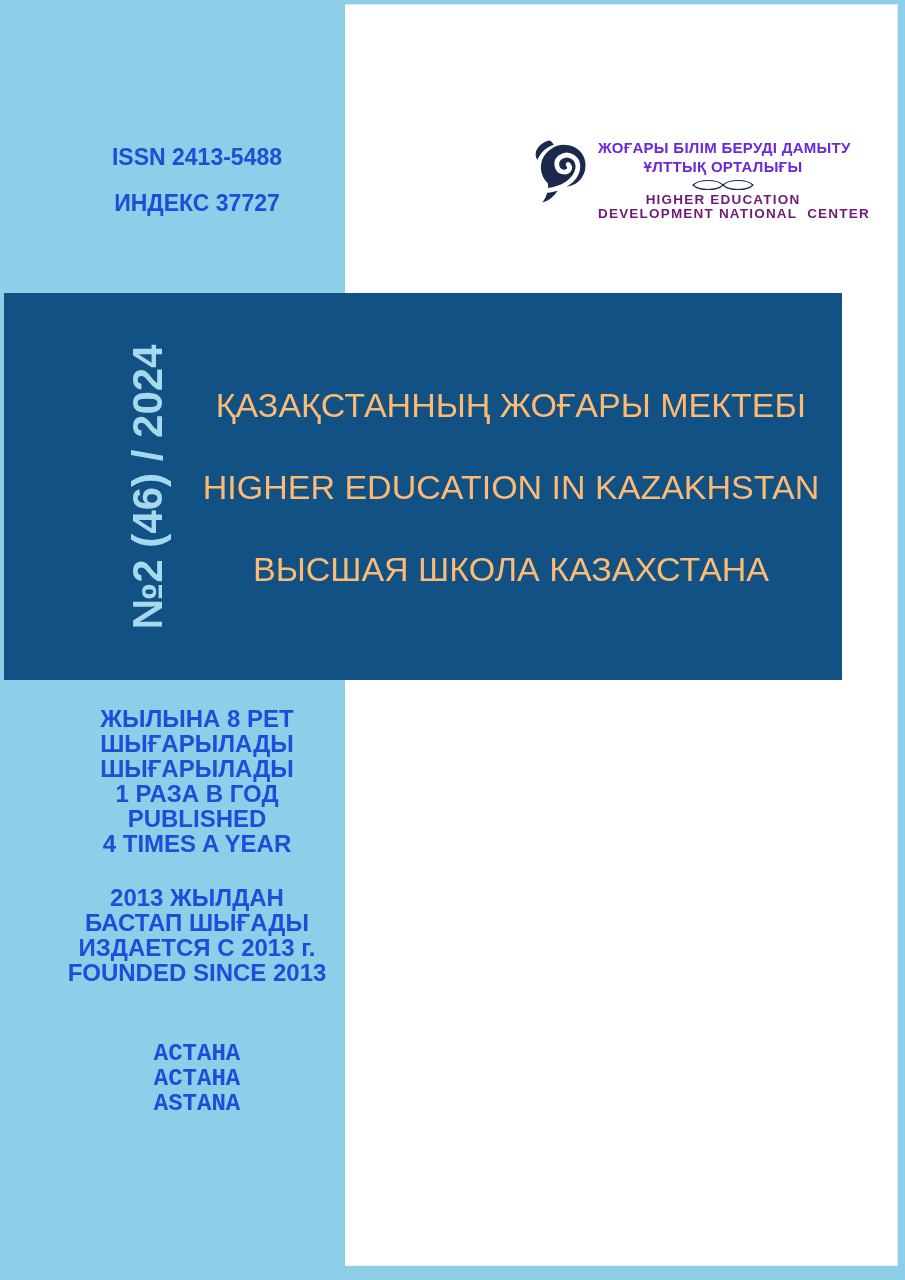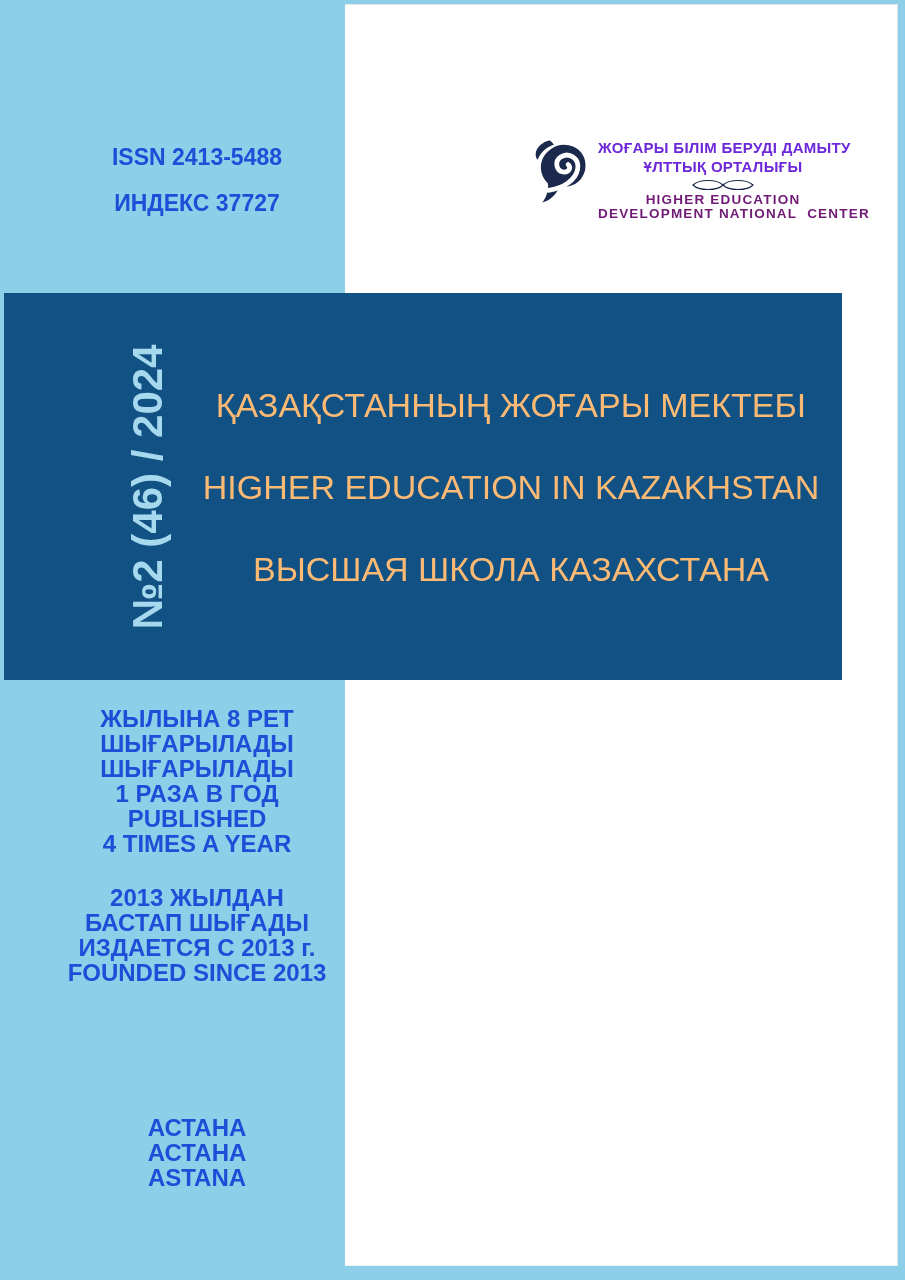--- a/index.html
+++ b/index.html
@@ -27,21 +27,21 @@
   .left-block {
     position: absolute;
     left: 50px; width: 294px;
     text-align: center;
     color: #1d4ed8;
     font-weight: bold;
   }
   .issn-block { top: 134px; font-size: 23px; line-height: 46px; }
   .freq-block { top: 706px; font-size: 24px; line-height: 25px; }
   .founded-block { top: 877px; font-size: 24px; line-height: 25px; margin-top: 8px; }
-  .city-block { top: 1115px; font-size: 24px; line-height: 25px; }
+  .city-block { top: 1041px; font-size: 24px; line-height: 25px; font-family: Liberation Mono, monospace; }
 
   
   .logo-mark {
     position: absolute;
     left: 528px; top: 138px;
     width: 68px; height: 68px;
   }
   .logo-text {
     position: absolute;
     left: 598px; top: 138px;

